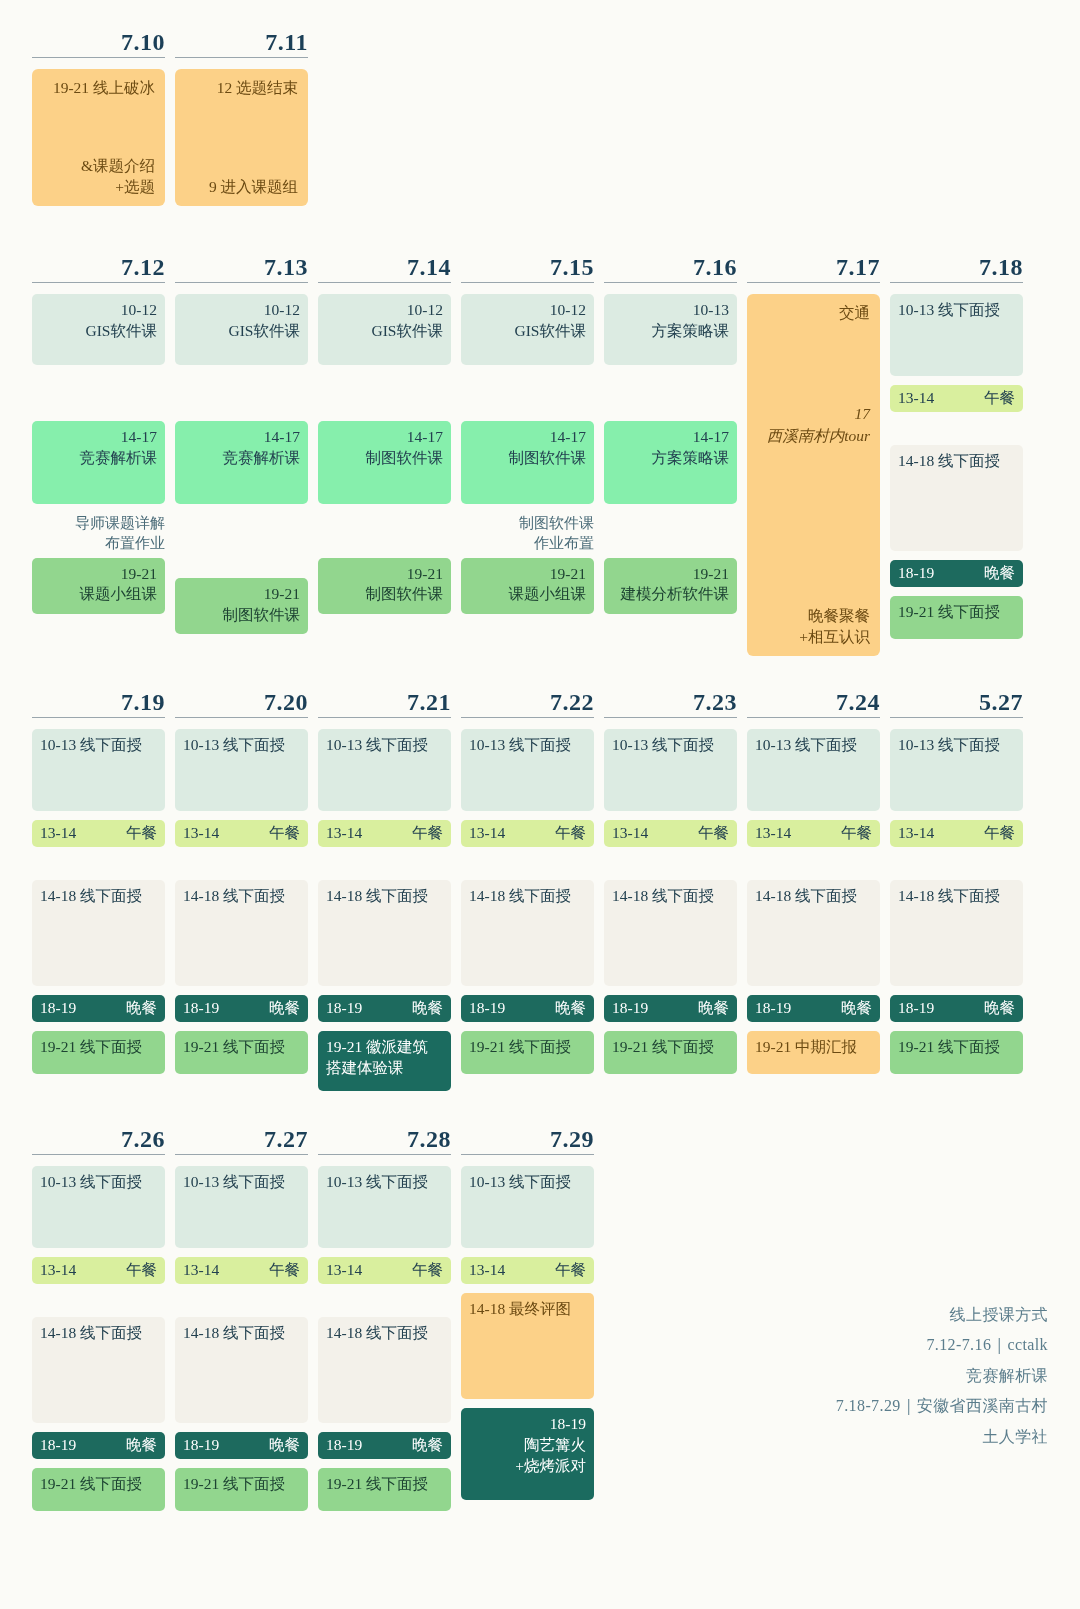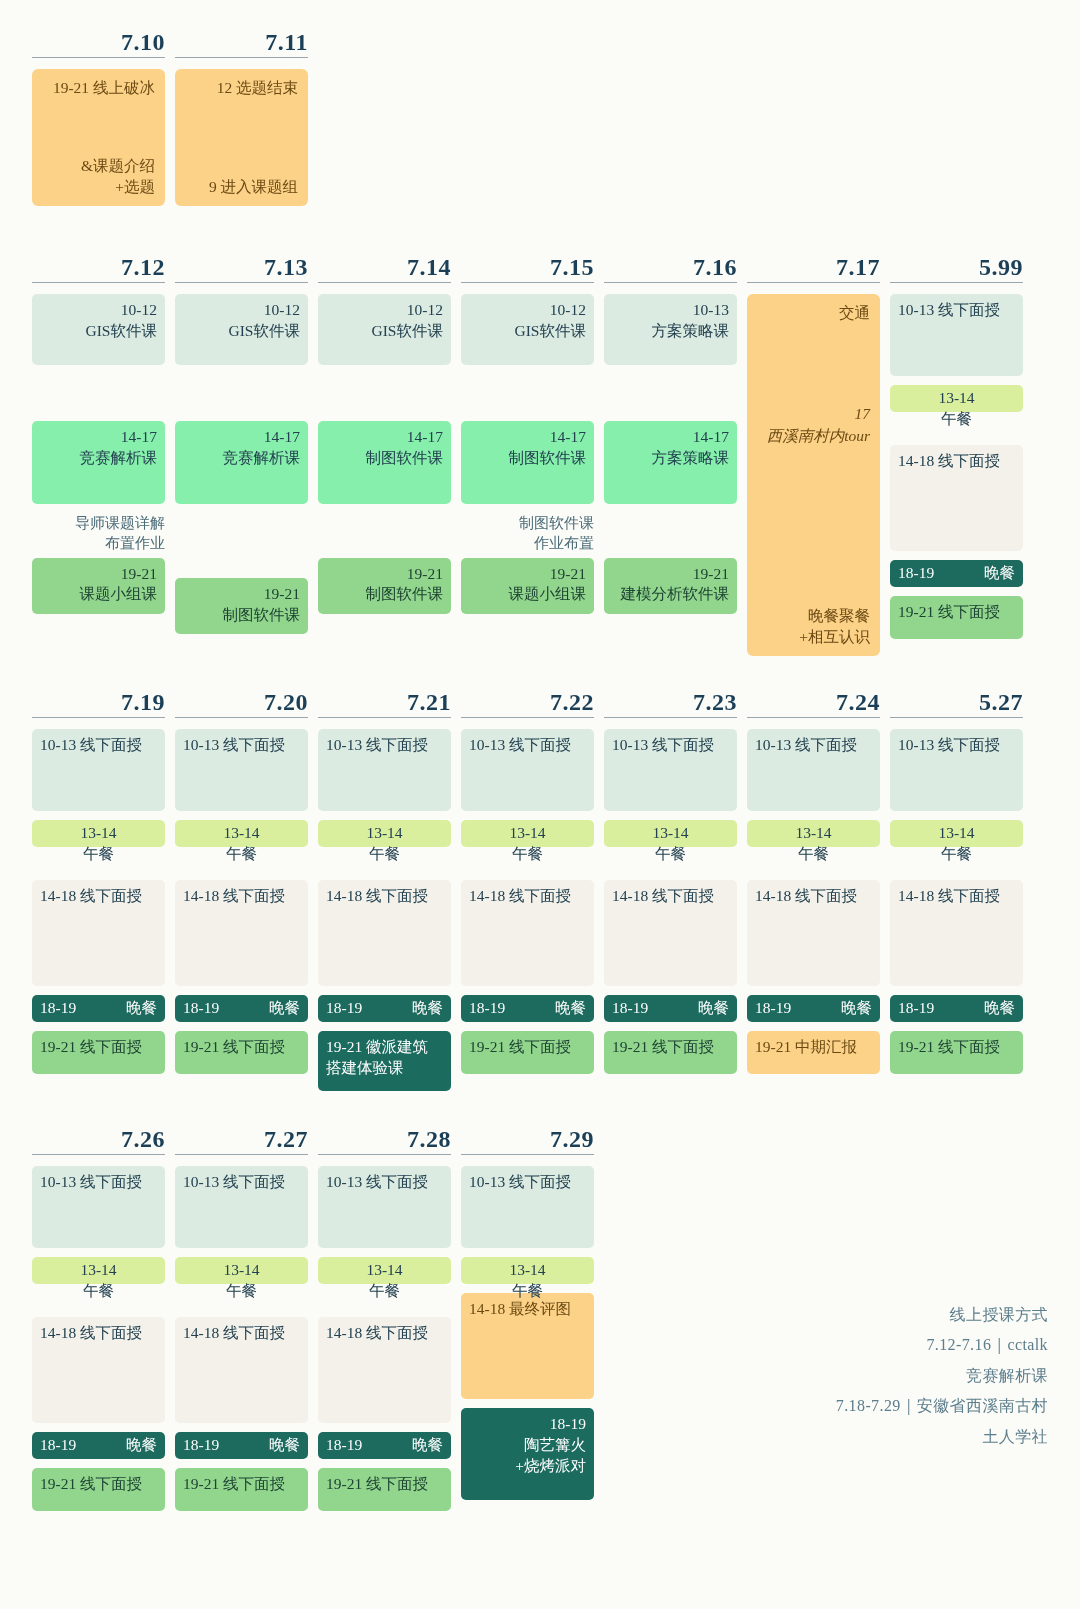--- a/index.html
+++ b/index.html
@@ -43,21 +43,21 @@
     color:#22404f;
     margin-bottom:9px;
     white-space:pre-line;
   }
   .cell.left{text-align:left;font-family:Liberation Serif, serif;}
 
   
   .c-mint   {background:#dcebe2;}
   .c-cream  {background:#86efac;}
   .c-cream2 {background:#f3f1ea;margin-top:33px;}
-  .c-lime   {background:#d9ef9e;color:#22404f;flex-direction:column;}
+  .c-lime   {background:#d9ef9e;color:#22404f;}
   .c-teal   {background:#1d6a5e;color:#ffffff;}
   .c-teal-d {background:#1b6b5f;color:#ffffff;}
   .c-green  {background:#92d68e;color:#1d4332;}
   .c-orange {background:#fcd188;color:#6b4a12;}
 
   
   .split{display:flex;justify-content:space-between;align-items:center;}
 
   
   .note{
@@ -204,21 +204,21 @@
         <div class="tallday" style="height:362px;">
           <span class="seg">交通</span>
           <span class="seg mid">17
 西溪南村内tour</span>
           <span class="seg bot">晚餐聚餐
 +相互认识</span>
         </div>
       </div>
 
       <div class="col">
-        <div class="datehead">5.99</div>
+        <div class="datehead">7.18</div>
         <div class="rule"></div>
         <div class="cell c-mint left" style="height:82px;">10-13 线下面授</div>
         <div class="cell c-lime split" style="height:27px;padding-top:3px;padding-bottom:3px;">
           <span>13-14</span>
           <span>午餐</span>
         </div>
         <div class="cell c-cream2 left" style="height:106px;">14-18 线下面授</div>
         <div class="cell c-teal split" style="height:27px;padding-top:3px;padding-bottom:3px;">
           <span>18-19</span>
           <span>晚餐</span>

